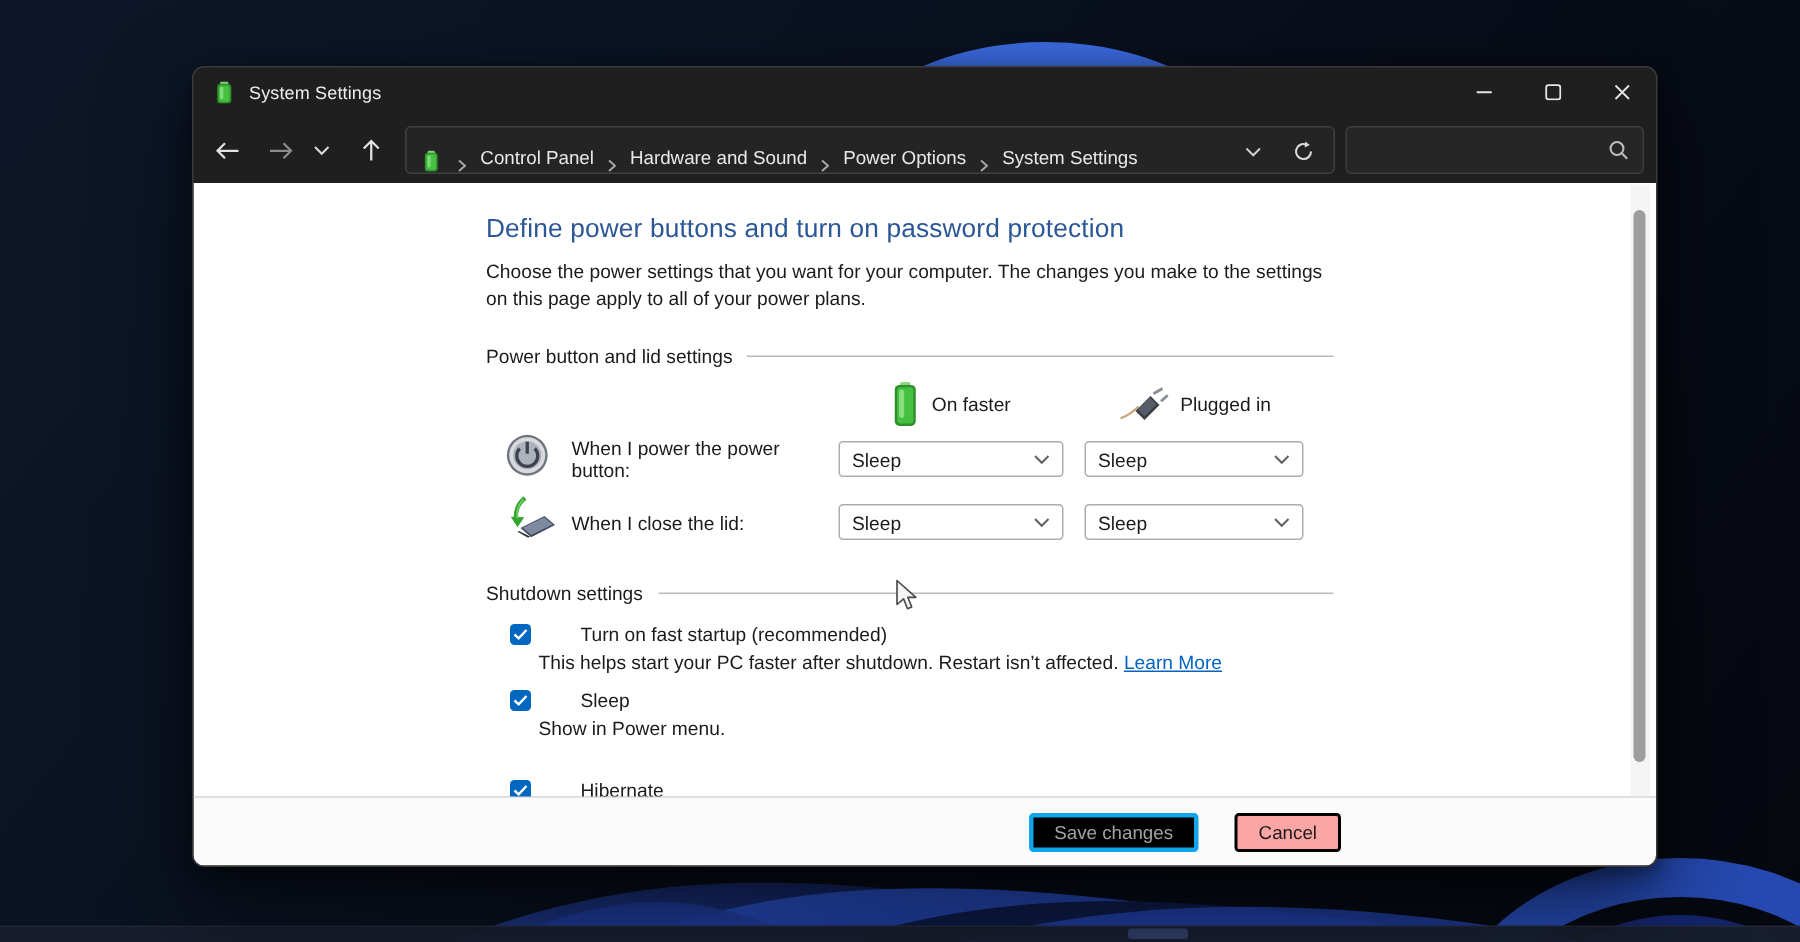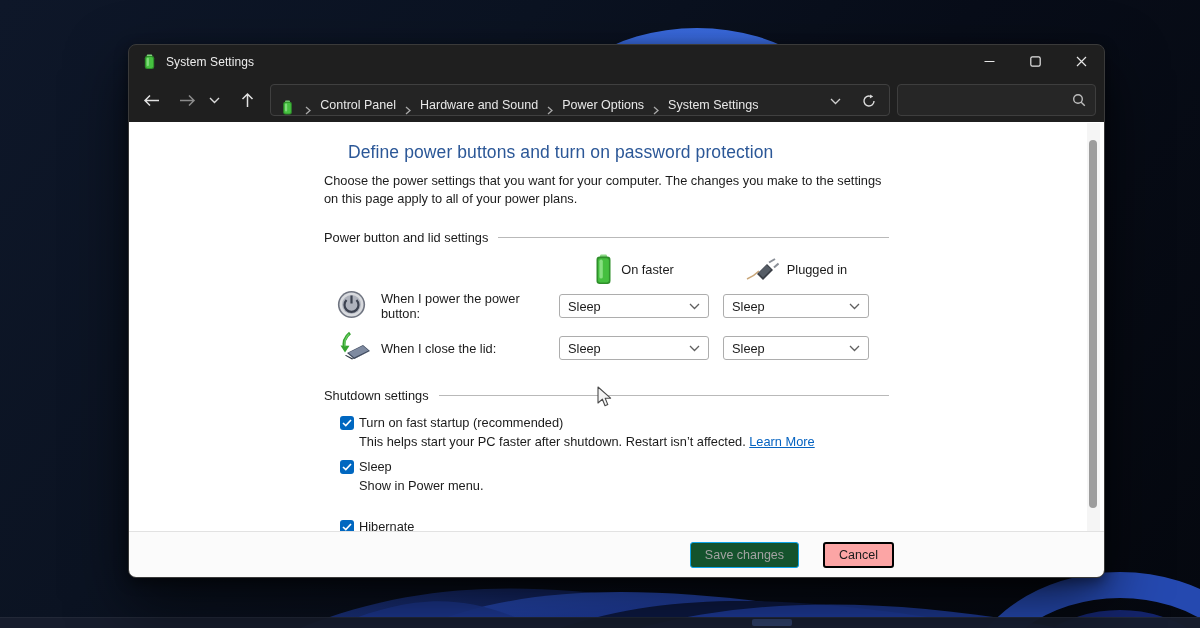--- a/index.html
+++ b/index.html
@@ -45,21 +45,21 @@
   .addr-btn { width:28px; height:28px; border:none; background:transparent; border-radius:3px;
     display:flex; align-items:center; justify-content:center; }
   .searchbox { margin-left:7px; width:200px; height:32px; background:#262626;
     border:1px solid #3e3e3e; border-radius:4px; display:flex; align-items:center; padding:0 9px; }
   .searchbox input { flex:1; background:transparent; border:none; outline:none;
     color:#e8e8e8; font-size:12.5px; font-family:"Liberation Sans",sans-serif; min-width:0; }
 
   
   .content { position:relative; flex:1 1 auto; background:#ffffff; overflow:hidden; }
   .content-inner { padding:20px 0 0 195px; width:773px; }
-  h1.page-title { font-size:17.5px; font-weight:400; color:#2b5797; letter-spacing:.1px;margin-left:24px; }
+  h1.page-title { font-size:17.5px; font-weight:400; color:#2b5797; letter-spacing:.1px; }
   .page-desc { margin-top:9px; font-size:12.8px; line-height:1.42; color:#1b1b1b; width:560px; }
 
   .group-header { display:flex; align-items:center; width:565px; margin-top:22px; }
   .group-header .gh-label { font-size:12.8px; color:#1b1b1b; white-space:nowrap; }
   .group-header .gh-rule { flex:1; height:1px; background:#b9b9b9; margin-left:10px; }
 
   .col-headers { display:grid; grid-template-columns:57px 178px 150px 14px 146px;
     margin-top:9px; align-items:center; }
   .col-head { display:flex; align-items:center; justify-content:center; gap:8px; }
   .col-head-label { font-size:12.8px; color:#1b1b1b; }
@@ -68,38 +68,38 @@
     align-items:center; height:42px; }
   .setting-row .row-icon { margin-left:13px; }
   .row-label { font-size:12.8px; color:#1b1b1b; }
 
   .combobox { height:24px; background:#ffffff; border:1px solid #adadad; border-radius:3px;
     display:flex; align-items:center; padding:0 8px; cursor:default; }
   .combobox .combo-value { flex:1; font-size:12.8px; color:#1b1b1b; }
 
   .shutdown-list { margin-top:12px; }
   .check-item { margin-top:12px; }
-  .check-line { display:flex; align-items:center; margin-left:16px; }
+  .check-line { display:flex; align-items:center; margin-left:16px;gap:28px; }
   .checkbox { width:14px; height:14px; border-radius:3px; background:#0067c0;
     display:flex; align-items:center; justify-content:center; flex:0 0 auto; }
   .check-label { margin-left:5px; font-size:12.8px; color:#1b1b1b; }
   .check-desc { margin:4px 0 0 35px; font-size:12.8px; color:#1b1b1b; }
   .link { color:#0563c1; text-decoration:underline; cursor:pointer; }
 
   
   .scrollbar { position:absolute; top:1px; right:4px; bottom:0; width:13px; background:#f5f5f5; }
   .scroll-thumb { position:absolute; top:17px; left:2px; width:8px; height:368px;
     background:#9d9d9d; border-radius:4px; }
 
   
   .footer { flex:0 0 46px; background:#fbfbfb; border-top:1px solid #e2e2e2;
     display:flex; align-items:center; justify-content:flex-end; gap:24px; padding-right:210px; }
   .btn { height:26px; font-size:12.5px; font-family:"Liberation Sans",sans-serif;
     border-radius:3px; padding:0 14px; }
-  .btn-disabled { background:#14532d; border:1px solid #0ea5e9; color:#a2a2a2; }
+  .btn-disabled { background:#000000; border:3px solid #0ea5e9; color:#a2a2a2; }
   .btn-normal { background:#fca5a5; border:2px solid #000000; color:#1b1b1b; }
 
   .cursor { position:absolute; left:597px; top:386px; z-index:50; pointer-events:none; }
 </style>
 </head>
 <body>
 
 <div class="desktop">
   <svg class="bloom-svg" width="1200" height="628" viewBox="0 0 1200 628">
     <defs>

